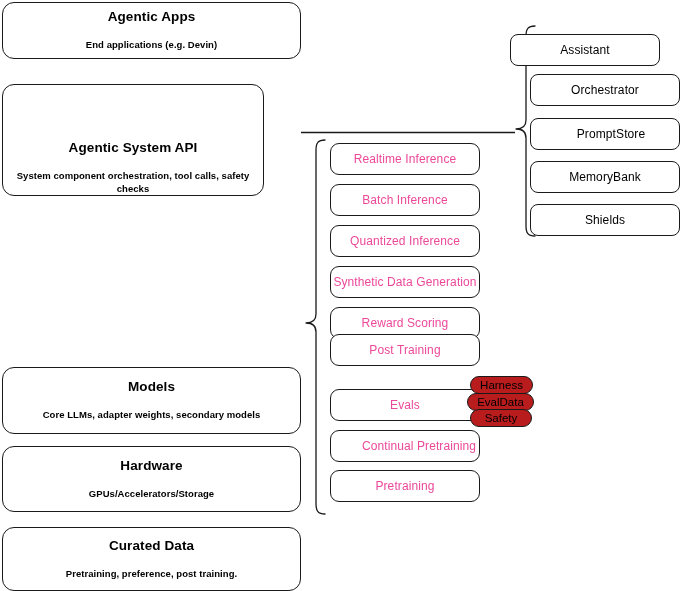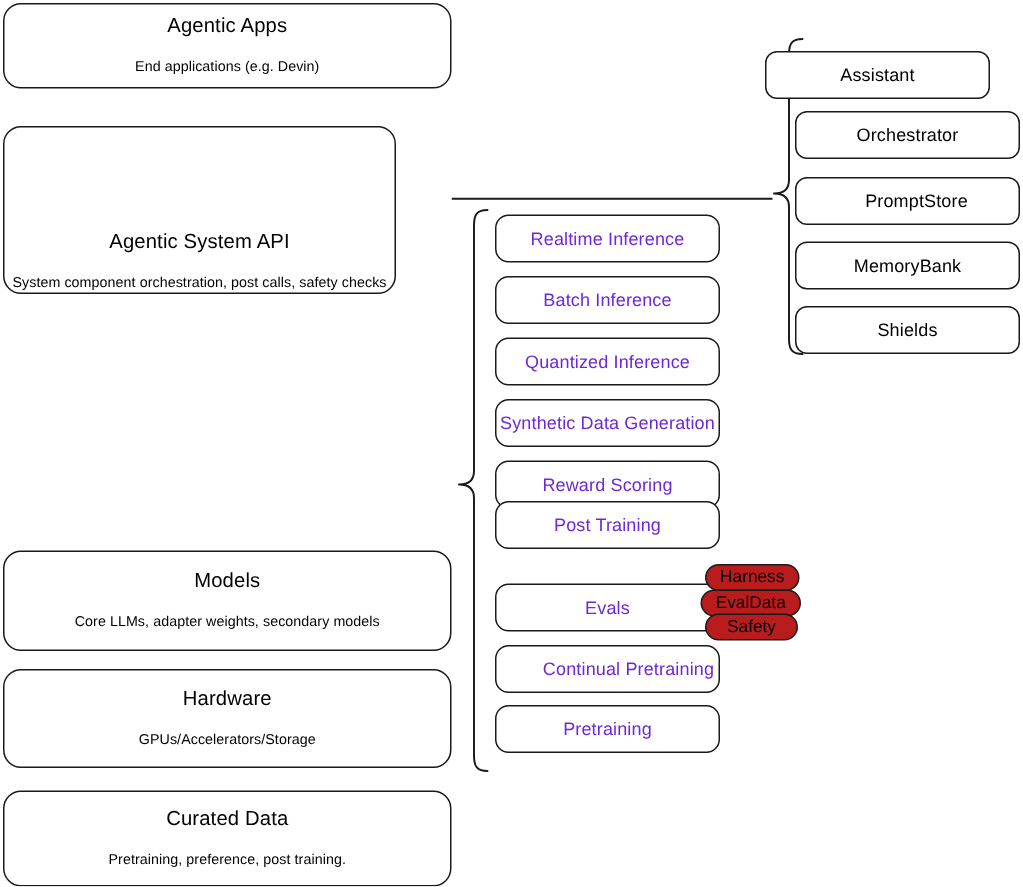--- a/index.html
+++ b/index.html
@@ -22,20 +22,21 @@
     position: absolute;
     box-sizing: border-box;
     background: #ffffff;
     border: 1.4px solid #1a1a1a;
     border-radius: 12px;
     display: flex;
     flex-direction: column;
     align-items: center;
     justify-content: center;
     text-align: center;
+    font-weight: bold;
   }
   .node .title {
     font-size: 13.5px;
     color: #000000;
     line-height: 1.25;
     letter-spacing: 0.1px;
   }
   .node .subtitle {
     font-size: 9.5px;
     color: #000000;
@@ -48,21 +49,21 @@
     box-sizing: border-box;
     width: 150px;
     height: 32px;
     background: #ffffff;
     border: 1.4px solid #1a1a1a;
     border-radius: 9px;
     display: flex;
     align-items: center;
     justify-content: center;
     font-size: 12px;
-    color: #6d28d9;
+    color: #ec4899;
     letter-spacing: 0.1px;
     text-align: right;
   }
   .side-node {
     position: absolute;
     box-sizing: border-box;
     width: 150px;
     height: 32px;
     background: #ffffff;
     border: 1.4px solid #1a1a1a;
@@ -103,21 +104,21 @@
 
 <div id="canvas">
 
   <div class="node" style="left:2px; top:2px; width:299px; height:57px;">
     <div class="title">Agentic Apps</div>
     <div class="subtitle">End applications (e.g. Devin)</div>
   </div>
 
   <div class="node" style="left:2px; top:84px; width:262px; height:112px;justify-content:flex-end;">
     <div class="title">Agentic System API</div>
-    <div class="subtitle">System component orchestration, post calls, safety checks</div>
+    <div class="subtitle">System component orchestration, tool calls, safety checks</div>
   </div>
 
 
   <div class="node" style="left:2px; top:367px; width:299px; height:67px;">
     <div class="title">Models</div>
     <div class="subtitle">Core LLMs, adapter weights, secondary models</div>
   </div>
 
   <div class="node" style="left:2px; top:446px; width:299px; height:66px;">
     <div class="title">Hardware</div>

